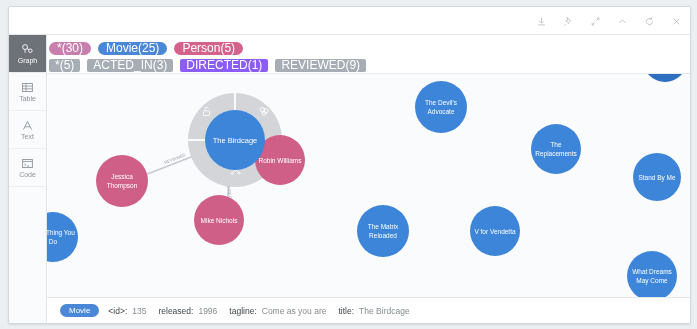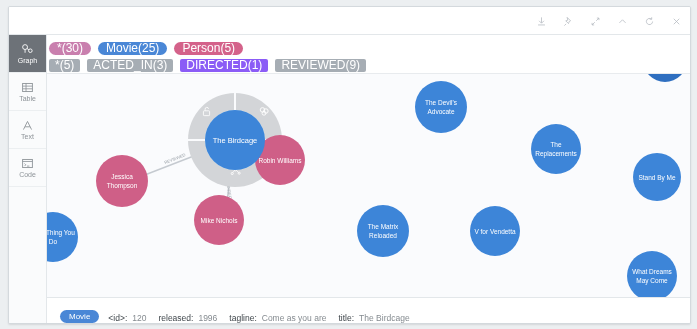--- a/index.html
+++ b/index.html
@@ -44,21 +44,21 @@
 
   .halo{position:absolute;border-radius:50%;background:#d3d5d8;cursor:default;}
   .halo-ring{position:absolute;border-radius:50%;border:3px solid #bfe0f5;box-sizing:border-box;}
   .sep{position:absolute;background:#fafbfd;}
   .ringicon{position:absolute;display:flex;align-items:center;justify-content:center;cursor:pointer;}
 
   svg.links{position:absolute;left:0;top:0;width:643px;height:224px;pointer-events:none;}
 
   
   .status{position:absolute;left:38px;top:290px;width:643px;height:26px;background:#fff;
-          border-top:1px solid #e3e7ea;box-sizing:border-box;display:flex;align-items:flex-end;
+          border-top:1px solid #e3e7ea;box-sizing:border-box;display:flex;align-items:center;
           padding-left:13px;gap:5px;font-size:8.5px;color:#70767b;white-space:nowrap;}
   .sbadge{display:inline-flex;align-items:center;height:13px;padding:0 9px;border-radius:7px;
           font-size:8px;color:#fff;margin-right:4px;}
   .skey{font-weight:normal;color:#3f464b;}
   .sval{color:#858b90;margin-right:7px;}
 </style>
 </head>
 <body>
 
 <div class="frame">
@@ -228,21 +228,21 @@
     <div class="node" style="left:147px;top:121px;width:50px;height:50px;background:#cf5f87;font-size:6.5px;z-index:4;">
           <span>Mike Nichols</span>
         </div>
 
     <div class="node" style="left:596px;top:-36px;width:44px;height:44px;background:#2f6fc0;font-size:6px;"></div>
   </div>
 
   <div class="status">
     <span class="sbadge" style="background:#4a87d6">Movie</span>
     <span class="skey">&lt;id&gt;:</span>
-    <span class="sval">120</span>
+    <span class="sval">135</span>
     <span class="skey">released:</span>
     <span class="sval">1996</span>
     <span class="skey">tagline:</span>
     <span class="sval">Come as you are</span>
     <span class="skey">title:</span>
     <span class="sval">The Birdcage</span>
   </div>
 
  </div>
 </div>

